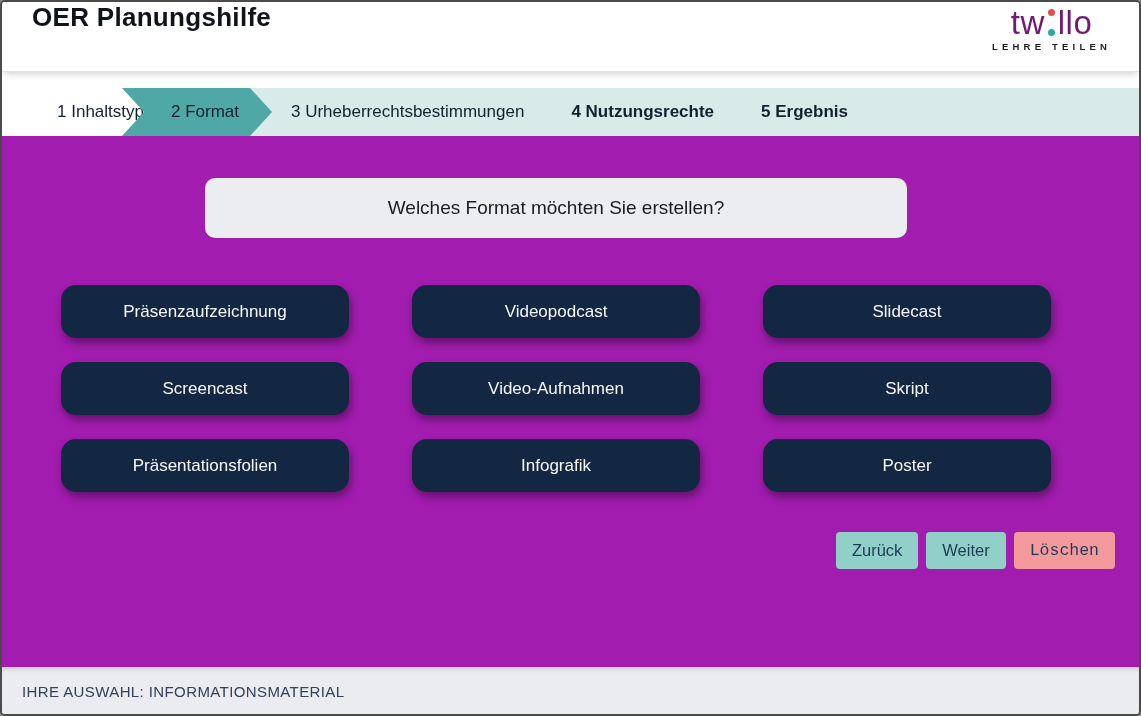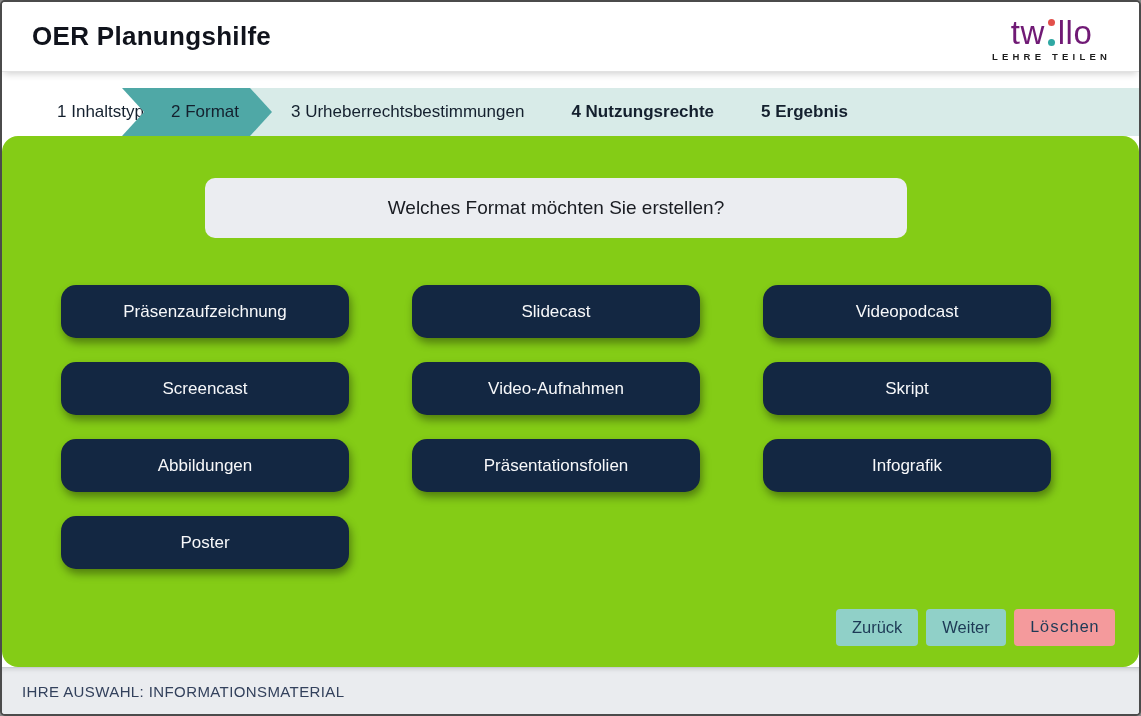--- a/index.html
+++ b/index.html
@@ -14,21 +14,20 @@
     overflow: hidden;
     display: flex;
     flex-direction: column;
   }
 
   
   header {
     height: 70px;
     flex: 0 0 70px;
     display: flex;
-    align-items: center;
     justify-content: space-between;
     padding: 0 28px 0 30px;
     border-bottom: 1px solid #e2e2e2;
     box-shadow: 0 4px 7px -2px rgba(0,0,0,0.18);
     position: relative;
     z-index: 3;
     background: #fff;
   }
   .page-title {
     font-size: 26px;
@@ -96,21 +95,21 @@
     justify-content: center;
     padding-left: 26px;
     padding-right: 10px;
     z-index: 1;
   }
   .step-plain { display: flex; align-items: center; }
   .step-3 { margin-left: 19px; }
   .step-4, .step-5 { margin-left: 47px; font-weight: bold; }
 
   
-  main { flex: 1 1 auto; background: #84cc16; position: relative; border-radius: 16px; }
+  main { flex: 1 1 auto; background: #a21caf; position: relative; }
   .question {
     width: 702px;
     height: 60px;
     margin: 42px 0 0 203px;
     background: #ebedf1;
     border-radius: 10px;
     display: flex;
     align-items: center;
     justify-content: center;
     font-size: 19px;
@@ -206,26 +205,25 @@
     <div class="step-plain step-3">3 Urheberrechtsbestimmungen</div>
     <div class="step-plain step-4">4 Nutzungsrechte</div>
     <div class="step-plain step-5">5 Ergebnis</div>
   </nav>
 
   <main>
     <div class="question">Welches Format möchten Sie erstellen?</div>
 
     <div class="grid">
       <button class="opt">Präsenzaufzeichnung</button>
+      <button class="opt">Videopodcast</button>
       <button class="opt">Slidecast</button>
-      <button class="opt">Videopodcast</button>
       <button class="opt">Screencast</button>
       <button class="opt">Video-Aufnahmen</button>
       <button class="opt">Skript</button>
-      <button class="opt">Abbildungen</button>
       <button class="opt">Präsentationsfolien</button>
       <button class="opt">Infografik</button>
       <button class="opt">Poster</button>
     </div>
 
     <div class="navrow">
       <button class="navbtn teal">Zurück</button>
       <button class="navbtn teal">Weiter</button>
       <button class="navbtn pink">Löschen</button>
     </div>

